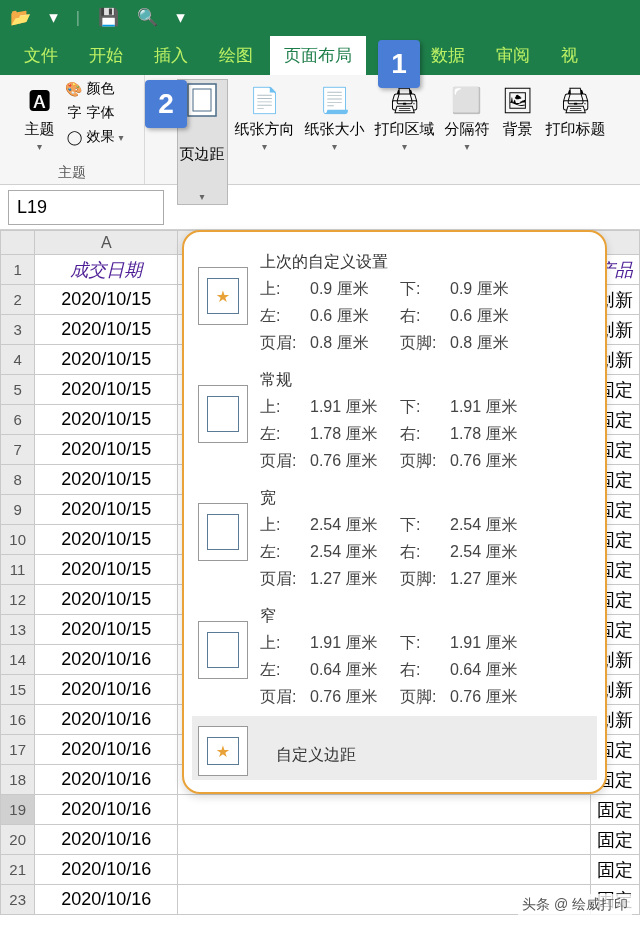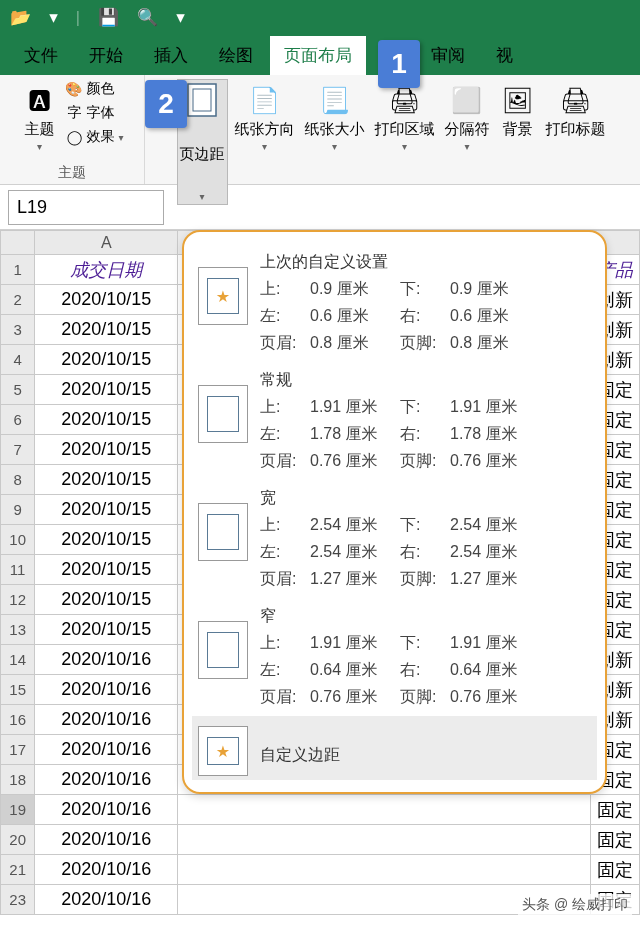--- a/index.html
+++ b/index.html
@@ -3,21 +3,21 @@
 <meta charset="utf-8">
 <style>
 * { box-sizing: border-box; margin: 0; padding: 0; font-family: "Microsoft YaHei", sans-serif; }
 body { width: 640px; height: 930px; background: #fff; overflow: hidden; position: relative; }
 
 .titlebar { background: #1e7e4a; height: 35px; display: flex; align-items: center; padding: 0 10px; gap: 18px; }
 .titlebar .tb-icon { color: #fff; font-size: 17px; }
 .titlebar .sep { color: rgba(255,255,255,0.4); }
 
 .tabs { background: #1e7e4a; height: 40px; display: flex; align-items: center; padding: 0 10px; gap: 3px; }
-.tab { color: #000000; font-size: 17px; padding: 8px 14px; cursor: pointer; }
+.tab { color: #bef264; font-size: 17px; padding: 8px 14px; cursor: pointer; }
 .tab.active { background: #fff; color: #1e7e4a; }
 
 .ribbon { background: #f6f6f6; border-bottom: 1px solid #d0d0d0; display: flex; height: 110px; position: relative; }
 .rg { border-right: 1px solid #d9d9d9; padding: 4px 6px 2px 6px; display: flex; flex-direction: column; align-items: center; }
 .rg-main { display: flex; gap: 4px; flex: 1; align-items: flex-start; }
 .rg-label { font-size: 14px; color: #555; text-align: center; padding-top: 2px; }
 .big-btn { display: flex; flex-direction: column; align-items: center; gap: 3px; padding: 3px; font-size: 15px; cursor: pointer; }
 .big-btn .bi { width: 36px; height: 36px; display: flex; align-items: center; justify-content: center; font-size: 25px; }
 .big-btn .cap { font-size: 15px; line-height: 1.1; text-align: center; }
 .small-btns { display: flex; flex-direction: column; gap: 4px; font-size: 14px; }
@@ -46,21 +46,21 @@
 .dropdown { position: absolute; top: 0; left: 182px; width: 425px; background: #fff; border: 2px solid #e8a238; border-radius: 18px; box-shadow: 0 3px 8px rgba(0,0,0,0.15); padding: 12px 8px 12px 8px; z-index: 40; }
 .preset { display: flex; padding: 8px 6px; gap: 12px; cursor: pointer; }
 .preset.sel { background: #ececec; }
 .p-icon { width: 50px; height: 58px; border: 1px solid #999; background: #fff; position: relative; flex-shrink: 0; margin-top: 15px; }
 .p-icon::before, .p-icon::after { content: ""; position: absolute; background: #5a7a95; }
 .p-icon.i1::before { left: 8px; right: 8px; top: 10px; bottom: 10px; border: 1px solid #5a7a95; background: transparent; }
 .p-icon.star::after { content: "★"; color: #e8a238; background: none; left: 50%; top: 50%; transform: translate(-50%, -50%); font-size: 16px; }
 .p-body { flex: 1; font-size: 16px; color: #444; }
 .p-title { margin-bottom: 6px; font-size: 16px; color: #333; }
 .p-grid { display: grid; grid-template-columns: 50px 90px 50px 90px; row-gap: 6px; font-size: 16px; }
-.custom-footer { display: flex; align-items: center; padding: 10px 6px 4px 6px; gap: 12px; cursor: pointer; }
+.custom-footer { display: flex; align-items: center; padding: 10px 6px 4px 6px; gap: 28px; cursor: pointer; }
 .custom-footer .p-icon { margin-top: 0; height: 50px; }
 .custom-link { padding: 10px 6px 2px 50px; font-size: 16px; color: #444; cursor: pointer; }
 
 .watermark { position: absolute; right: 8px; bottom: 14px; font-size: 14px; color: #555; background: rgba(255,255,255,0.8); padding: 2px 4px; z-index: 60; }
 
 
 .svg-margin { width: 36px; height: 36px; }
 .caret { font-size: 10px; color: #666; }
 </style>
 </head>
@@ -75,20 +75,21 @@
   <span class="tb-icon caret">▾</span>
 </div>
 
 <div class="tabs">
   <div class="tab">文件</div>
   <div class="tab">开始</div>
   <div class="tab">插入</div>
   <div class="tab">绘图</div>
   <div class="tab active">页面布局</div>
   <div class="tab">式</div>
+  <div class="tab">数据</div>
   <div class="tab">审阅</div>
   <div class="tab">视</div>
 </div>
 
 <div class="callout" style="top:40px; left:378px;">1</div>
 <div class="callout" style="top:80px; left:145px;">2</div>
 
 <div class="ribbon">
   <div class="rg" style="width:145px;">
     <div class="rg-main">

